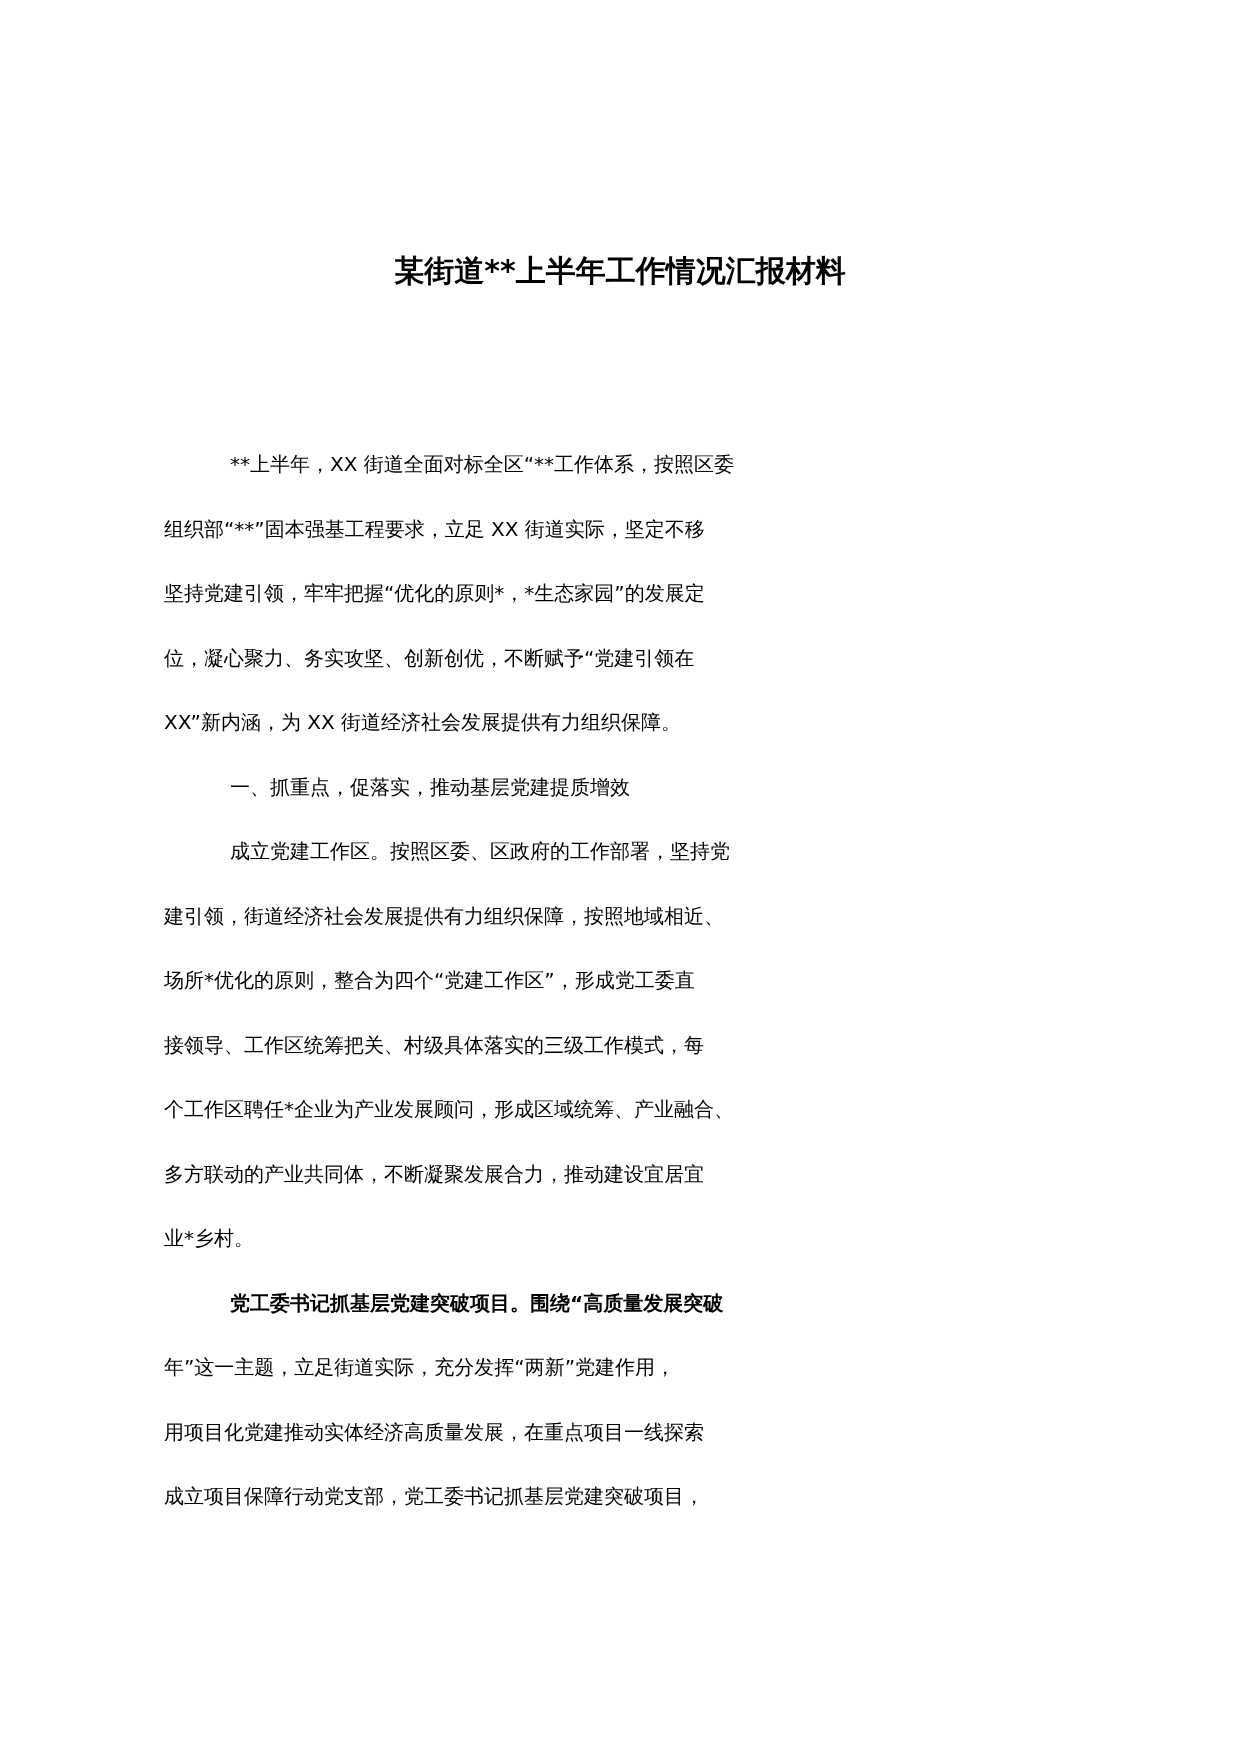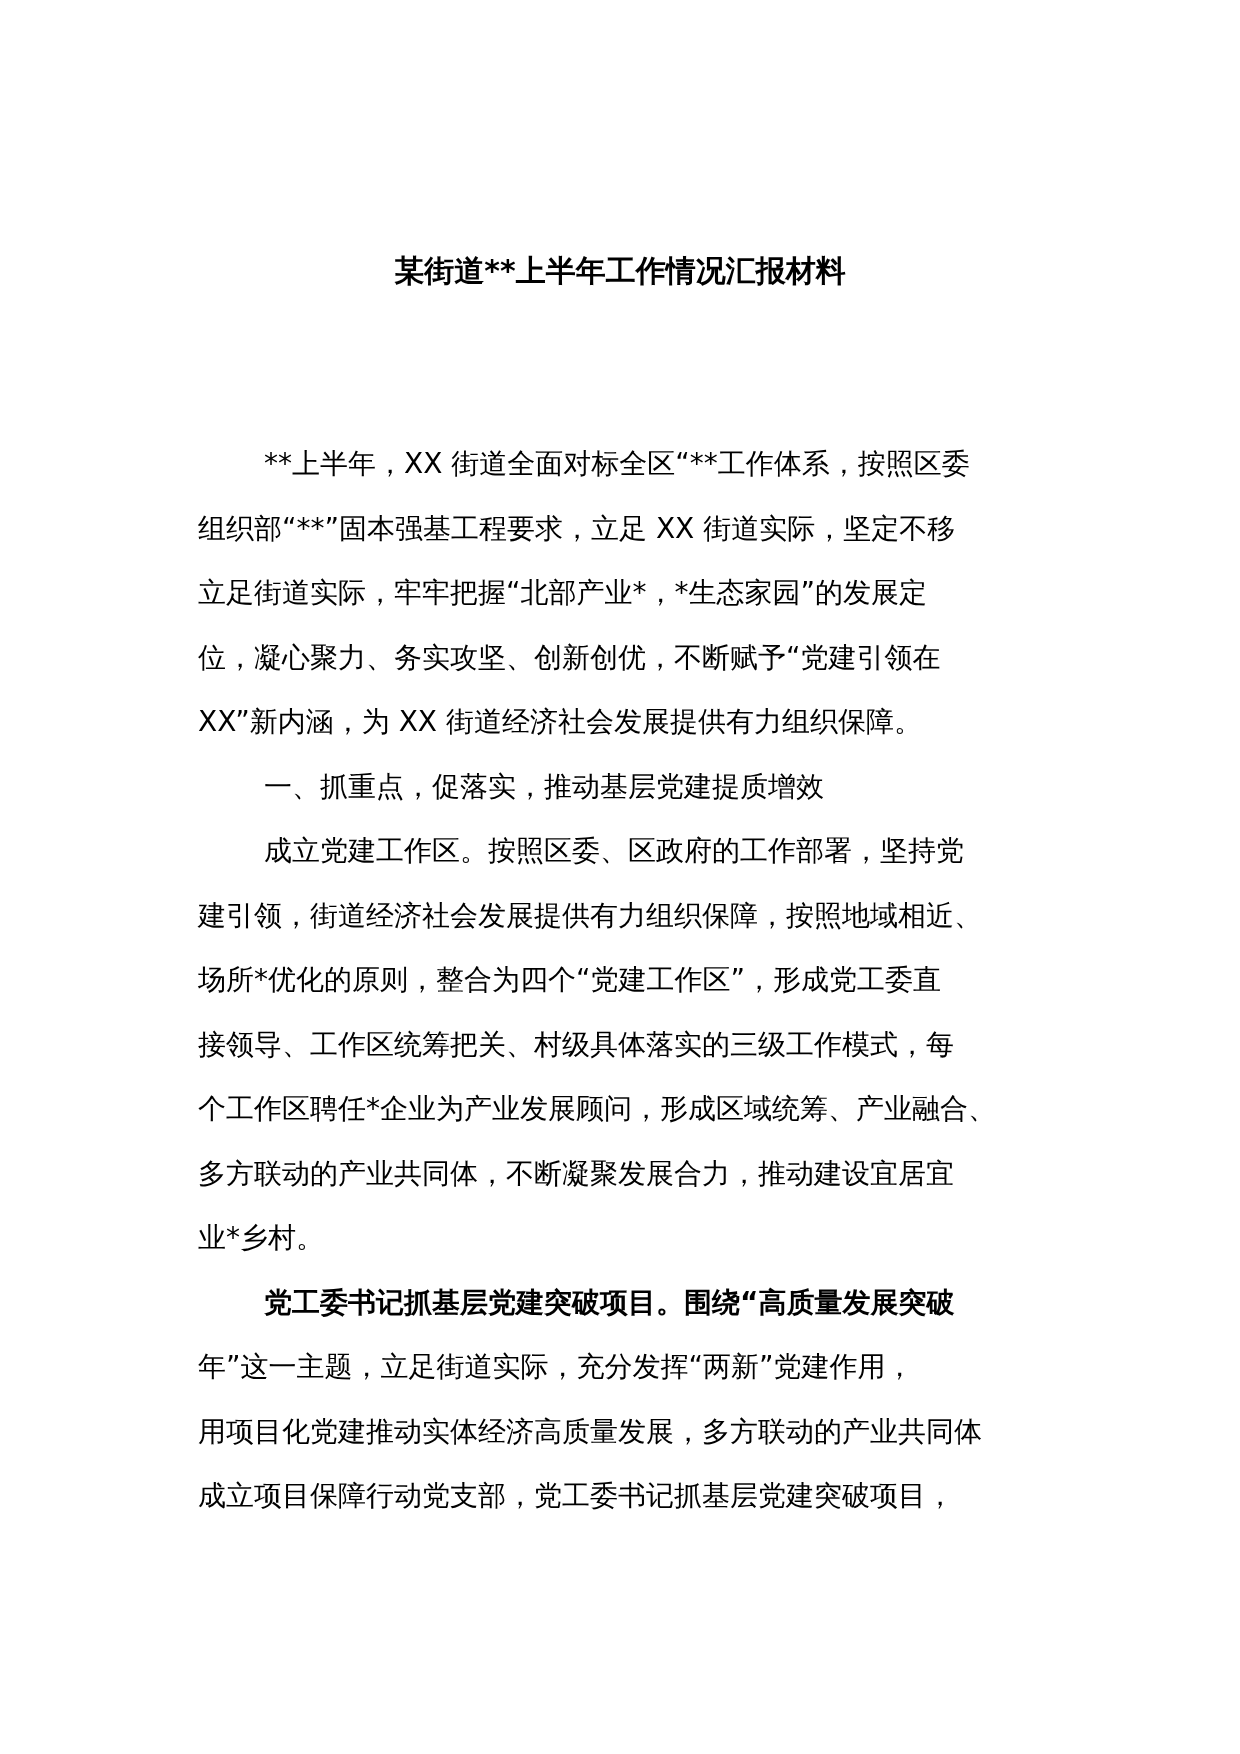--- a/index.html
+++ b/index.html
@@ -38,37 +38,36 @@
       position: absolute;
       left: 164px;
       top: 432px;
       width: 920px;
     }
     .blockline {
       display: block;
       white-space: nowrap;
       height: 64.5px;
       line-height: 64.5px;
-      font-size: 28px;
-      margin-left: 34px;
+      font-size: 20px;
     }
   </style>
 </head>
 <body>
 
 <div class="page">
 
   <div class="doc-title">某街道**上半年工作情况汇报材料</div>
 
   <div class="body-text">
 
     <div>
       <span class="blockline" style="padding-left:66px;">**上半年，XX 街道全面对标全区“**工作体系，按照区委</span>
       <span class="blockline">组织部“**”固本强基工程要求，立足 XX 街道实际，坚定不移</span>
-      <span class="blockline">立足街道实际，牢牢把握“北部产业*，*生态家园”的发展定</span>
+      <span class="blockline">坚持党建引领，牢牢把握“优化的原则*，*生态家园”的发展定</span>
       <span class="blockline">位，凝心聚力、务实攻坚、创新创优，不断赋予“党建引领在</span>
       <span class="blockline">XX”新内涵，为 XX 街道经济社会发展提供有力组织保障。</span>
     </div>
 
     <div>
       <span class="blockline" style="padding-left:66px; font-weight:normal;">一、抓重点，促落实，推动基层党建提质增效</span>
     </div>
 
     <div>
       <span class="blockline" style="padding-left:66px;">成立党建工作区。按照区委、区政府的工作部署，坚持党</span>
@@ -76,18 +75,18 @@
       <span class="blockline">场所*优化的原则，整合为四个“党建工作区”，形成党工委直</span>
       <span class="blockline">接领导、工作区统筹把关、村级具体落实的三级工作模式，每</span>
       <span class="blockline">个工作区聘任*企业为产业发展顾问，形成区域统筹、产业融合、</span>
       <span class="blockline">多方联动的产业共同体，不断凝聚发展合力，推动建设宜居宜</span>
       <span class="blockline">业*乡村。</span>
     </div>
 
     <div>
       <span class="blockline" style="padding-left:66px;font-weight:bold;">党工委书记抓基层党建突破项目。围绕“高质量发展突破</span>
       <span class="blockline">年”这一主题，立足街道实际，充分发挥“两新”党建作用，</span>
-      <span class="blockline">用项目化党建推动实体经济高质量发展，多方联动的产业共同体</span>
+      <span class="blockline">用项目化党建推动实体经济高质量发展，在重点项目一线探索</span>
       <span class="blockline">成立项目保障行动党支部，党工委书记抓基层党建突破项目，</span>
     </div>
 
   </div>
 </div>
 
 </body></html>

